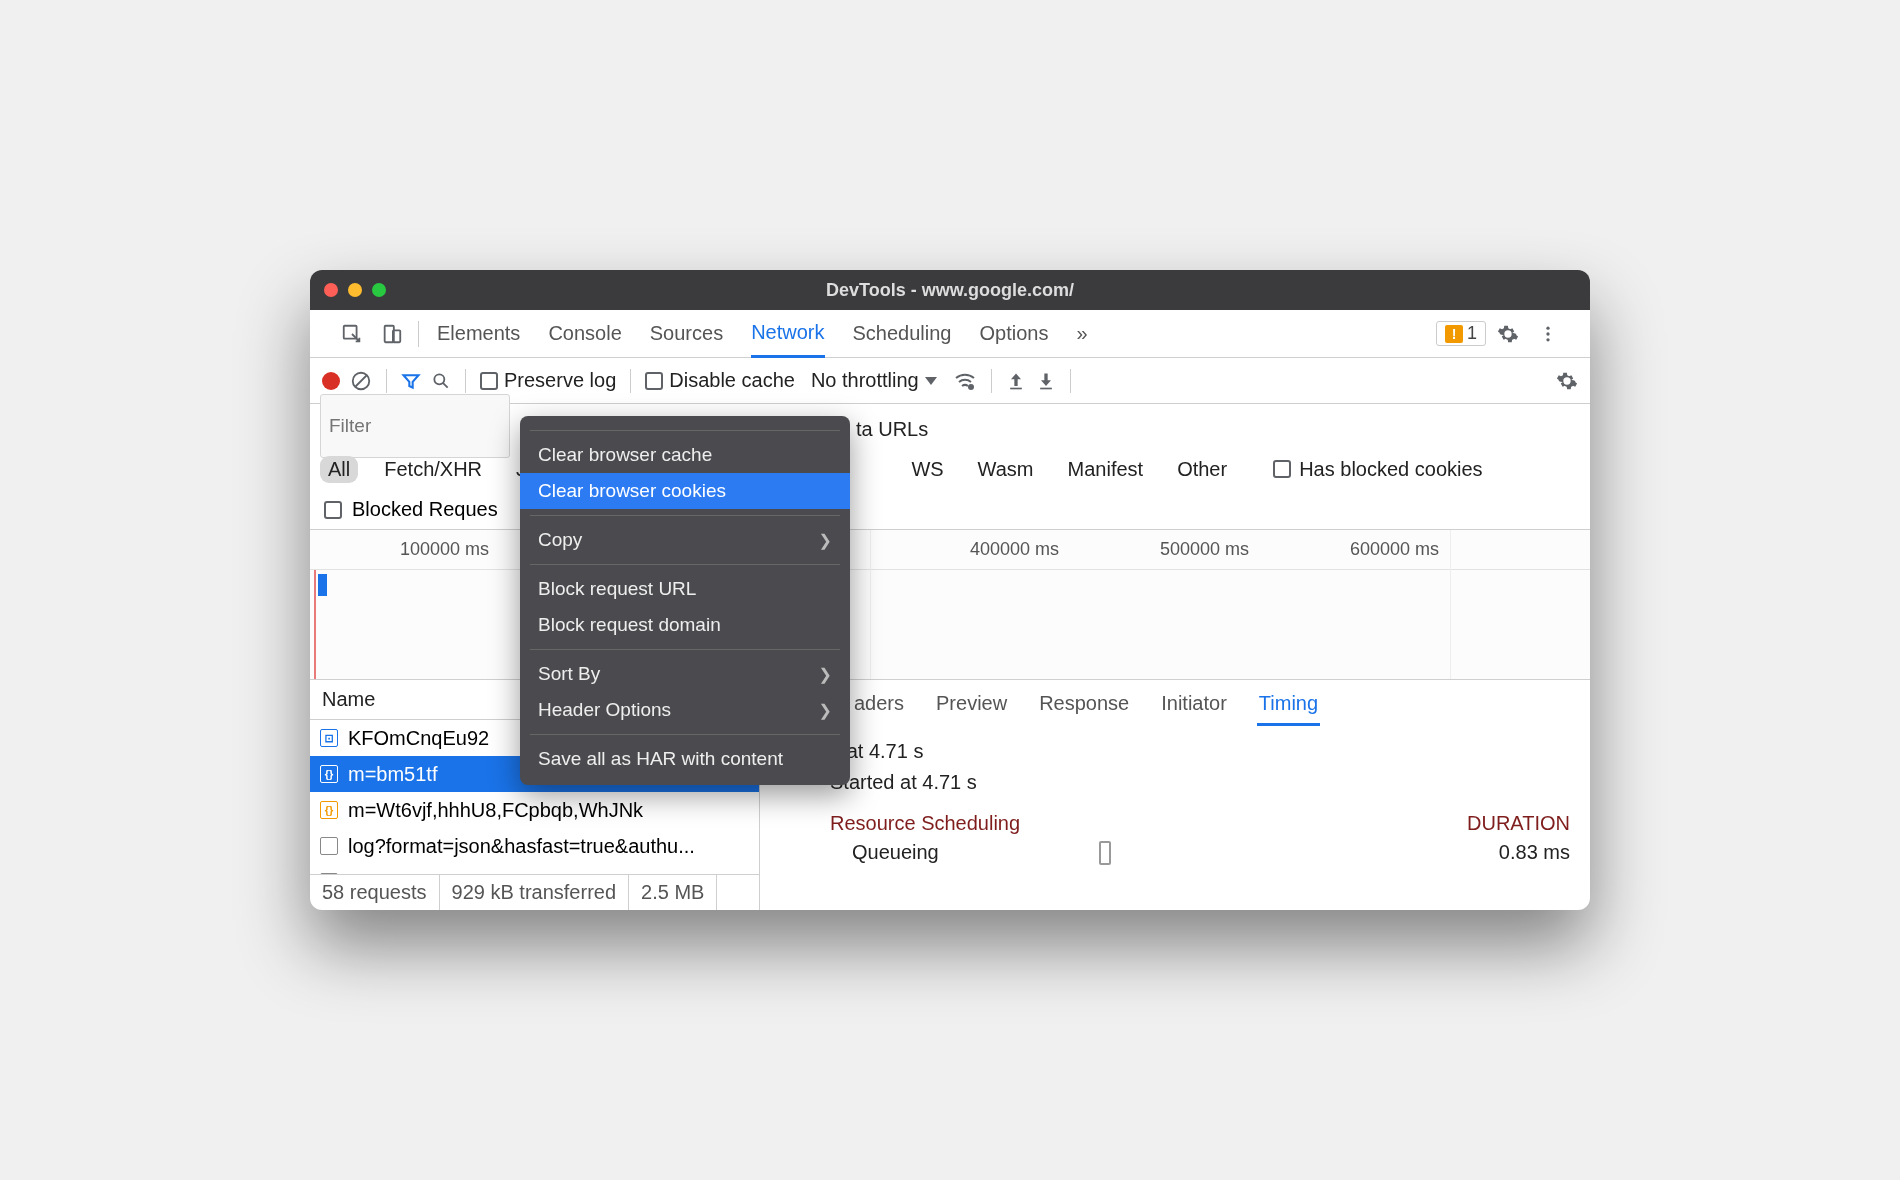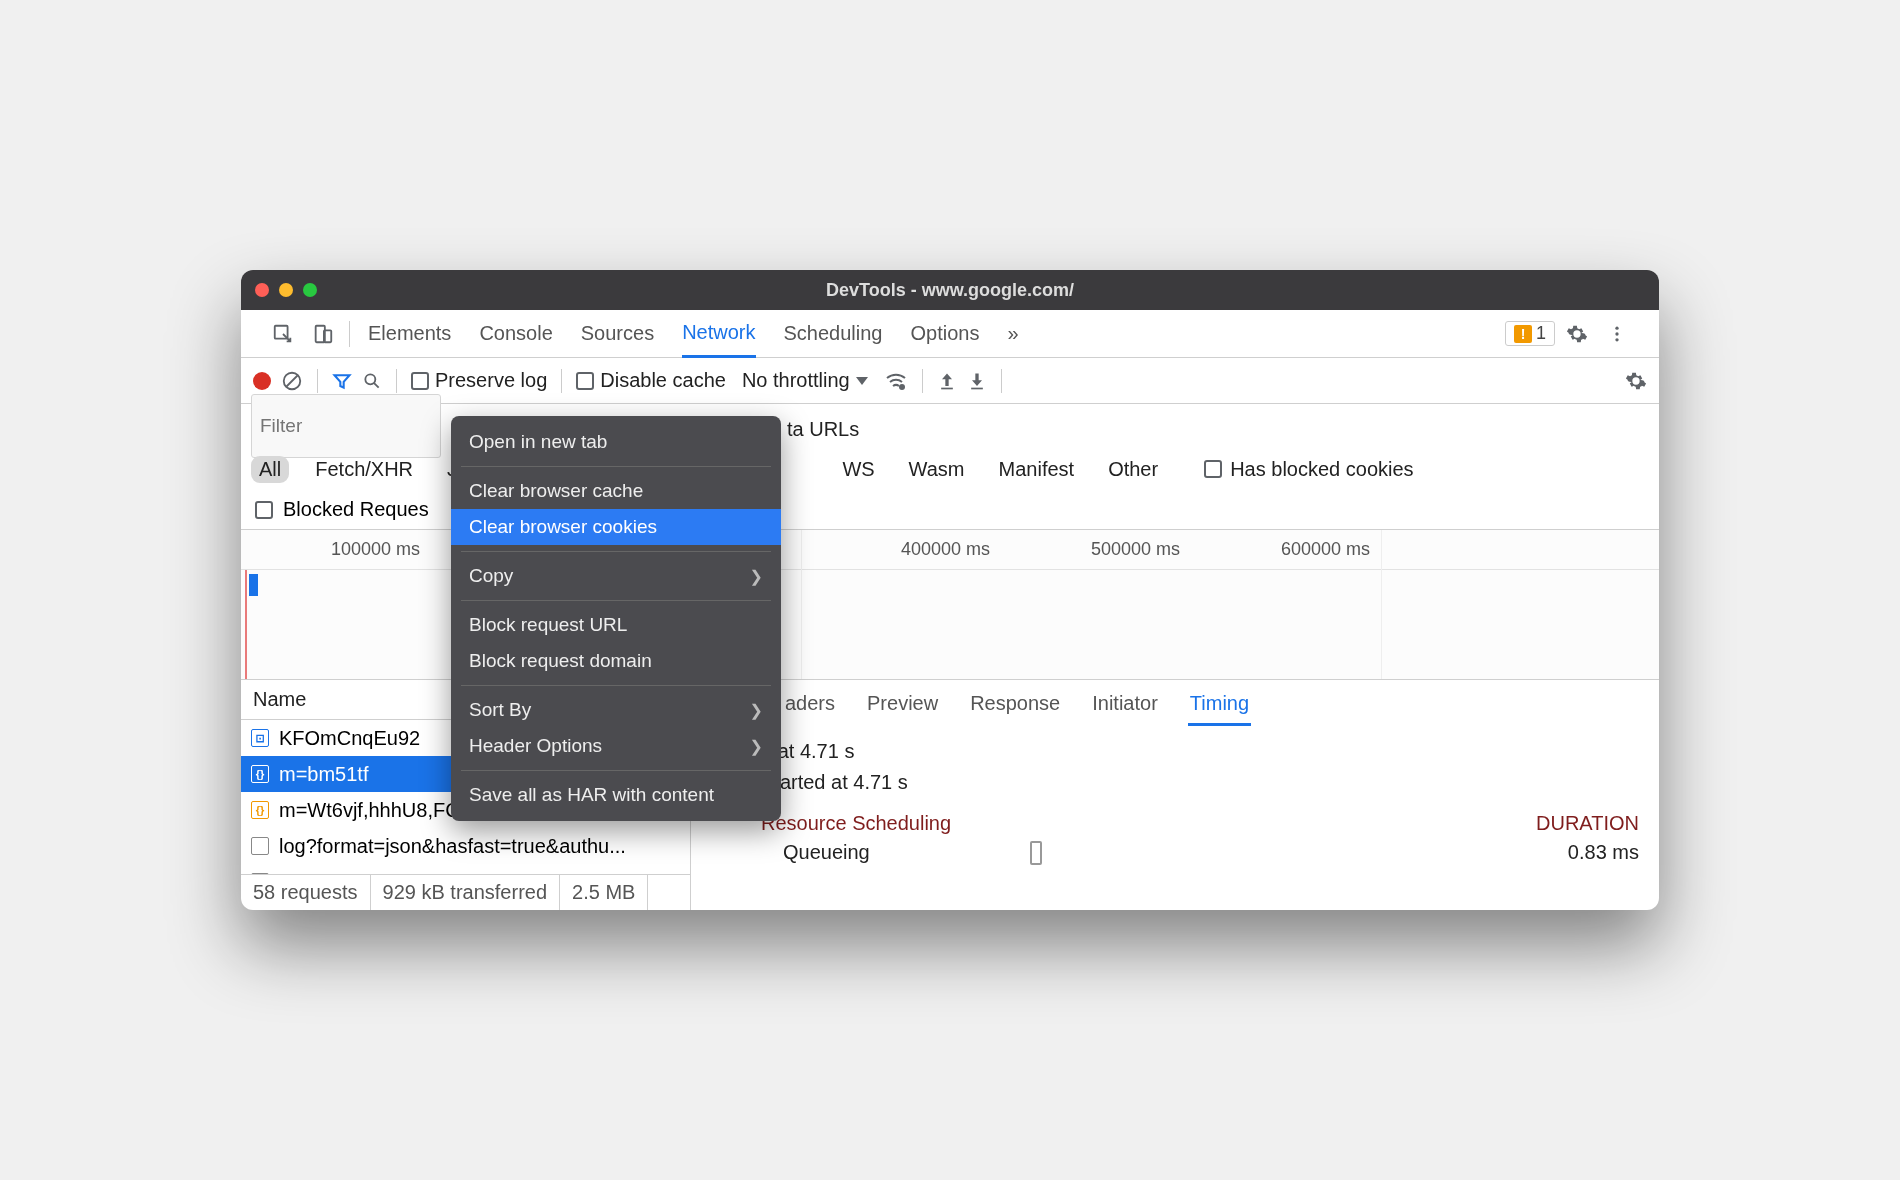--- a/index.html
+++ b/index.html
@@ -6,21 +6,21 @@
     body {
       font-family: -apple-system, BlinkMacSystemFont, "Segoe UI", Helvetica, Arial, sans-serif;
       background: #f0f0f0;
       width: 1900px;
       height: 1180px;
       display: flex;
       align-items: center;
       justify-content: center;
     }
     .window {
-      width: 1418px;
+      width: 1280px;
       background: #fff;
       border-radius: 12px;
       box-shadow: 0 36px 70px rgba(0,0,0,0.45);
       overflow: hidden;
       position: relative;
       font-size: 20px;
     }
     
     .titlebar {
       background: #3b3a3d;
@@ -367,23 +367,20 @@
           <span class="qbar" style="margin:0 auto 0 160px;"></span>
           <span>0.83 ms</span>
         </div>
       </div>
     </div>
   </div>
 
   <div style="position:absolute;left:546px;top:148px;color:#222;">ta URLs</div>
 
   <div class="ctxmenu">
-    <div class="mitem">
-        <span>Open in new tab</span>
-      </div>
     <hr>
     <div class="mitem">
         <span>Clear browser cache</span>
       </div>
     <div class="mitem hl">
         <span>Clear browser cookies</span>
       </div>
     <hr>
     <div class="mitem">
         <span>Copy</span>

